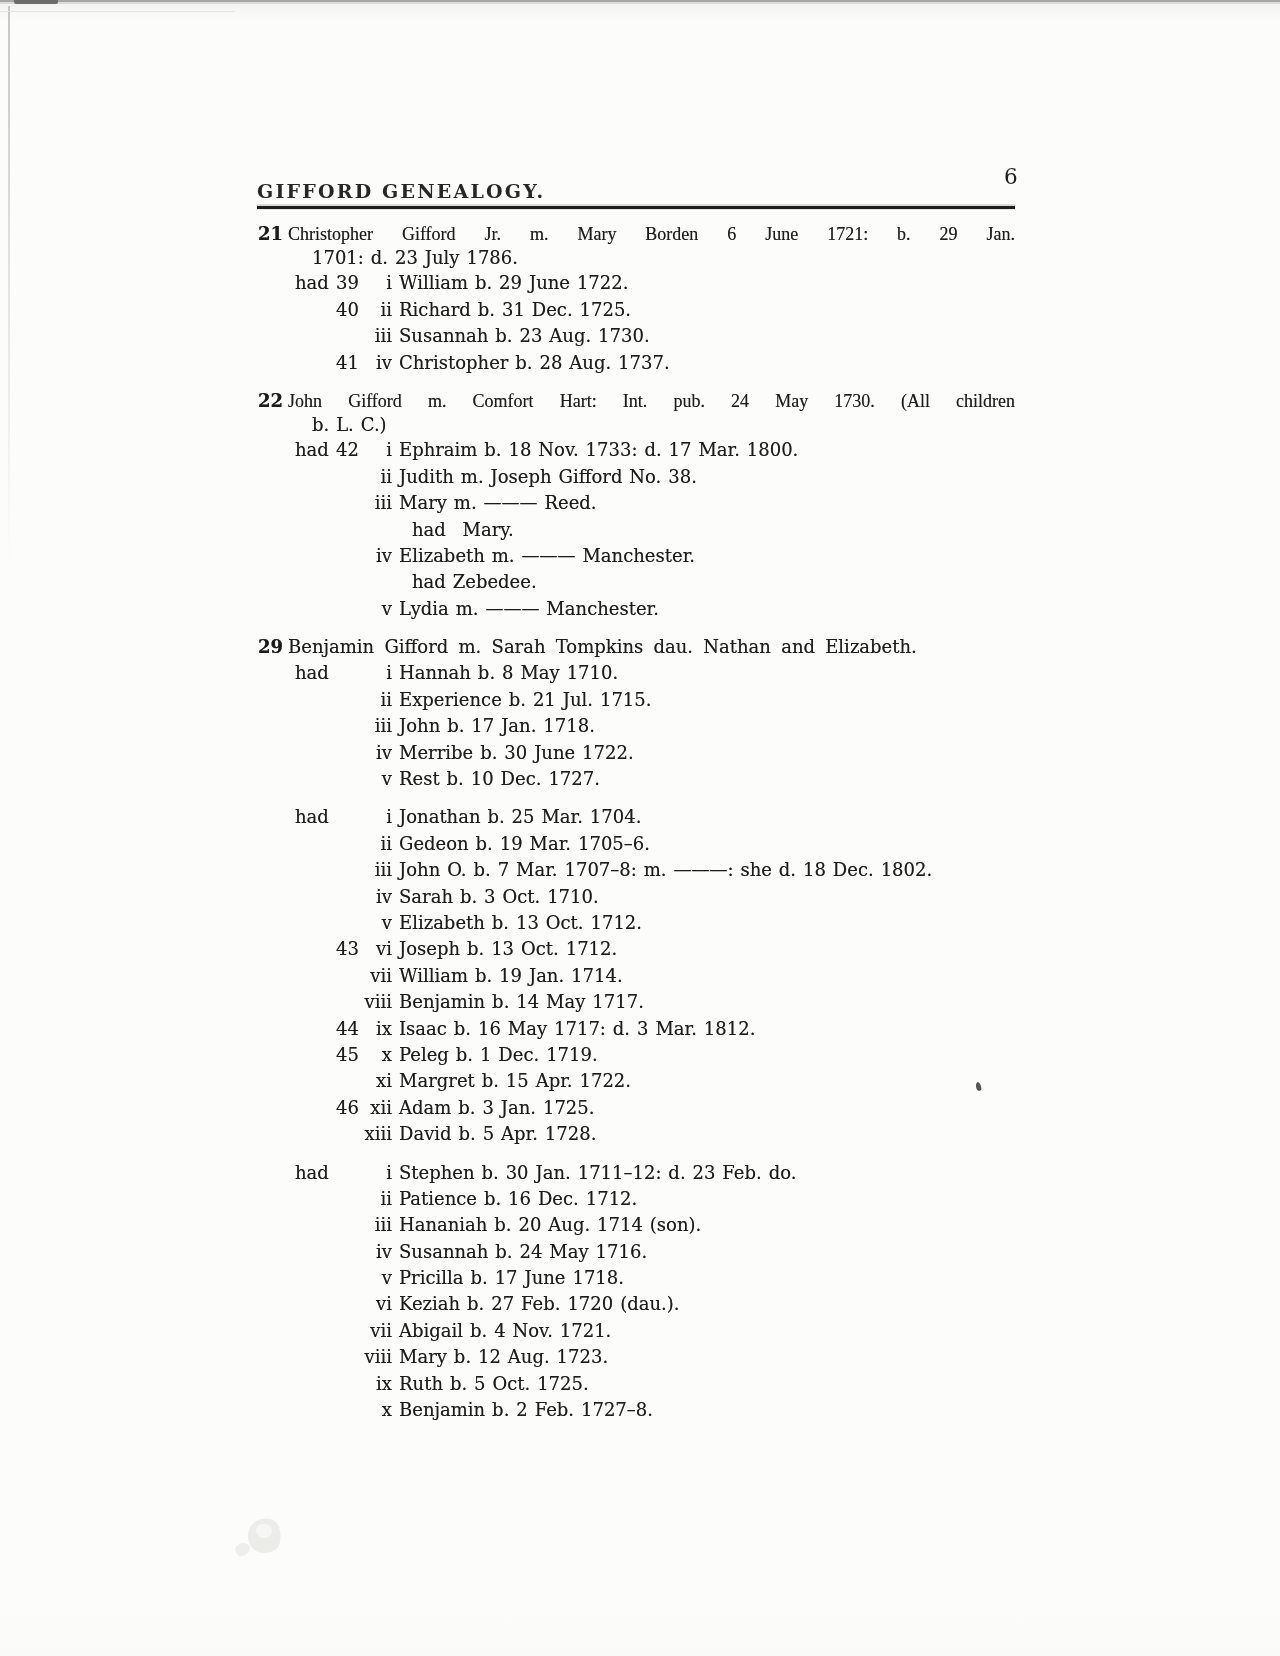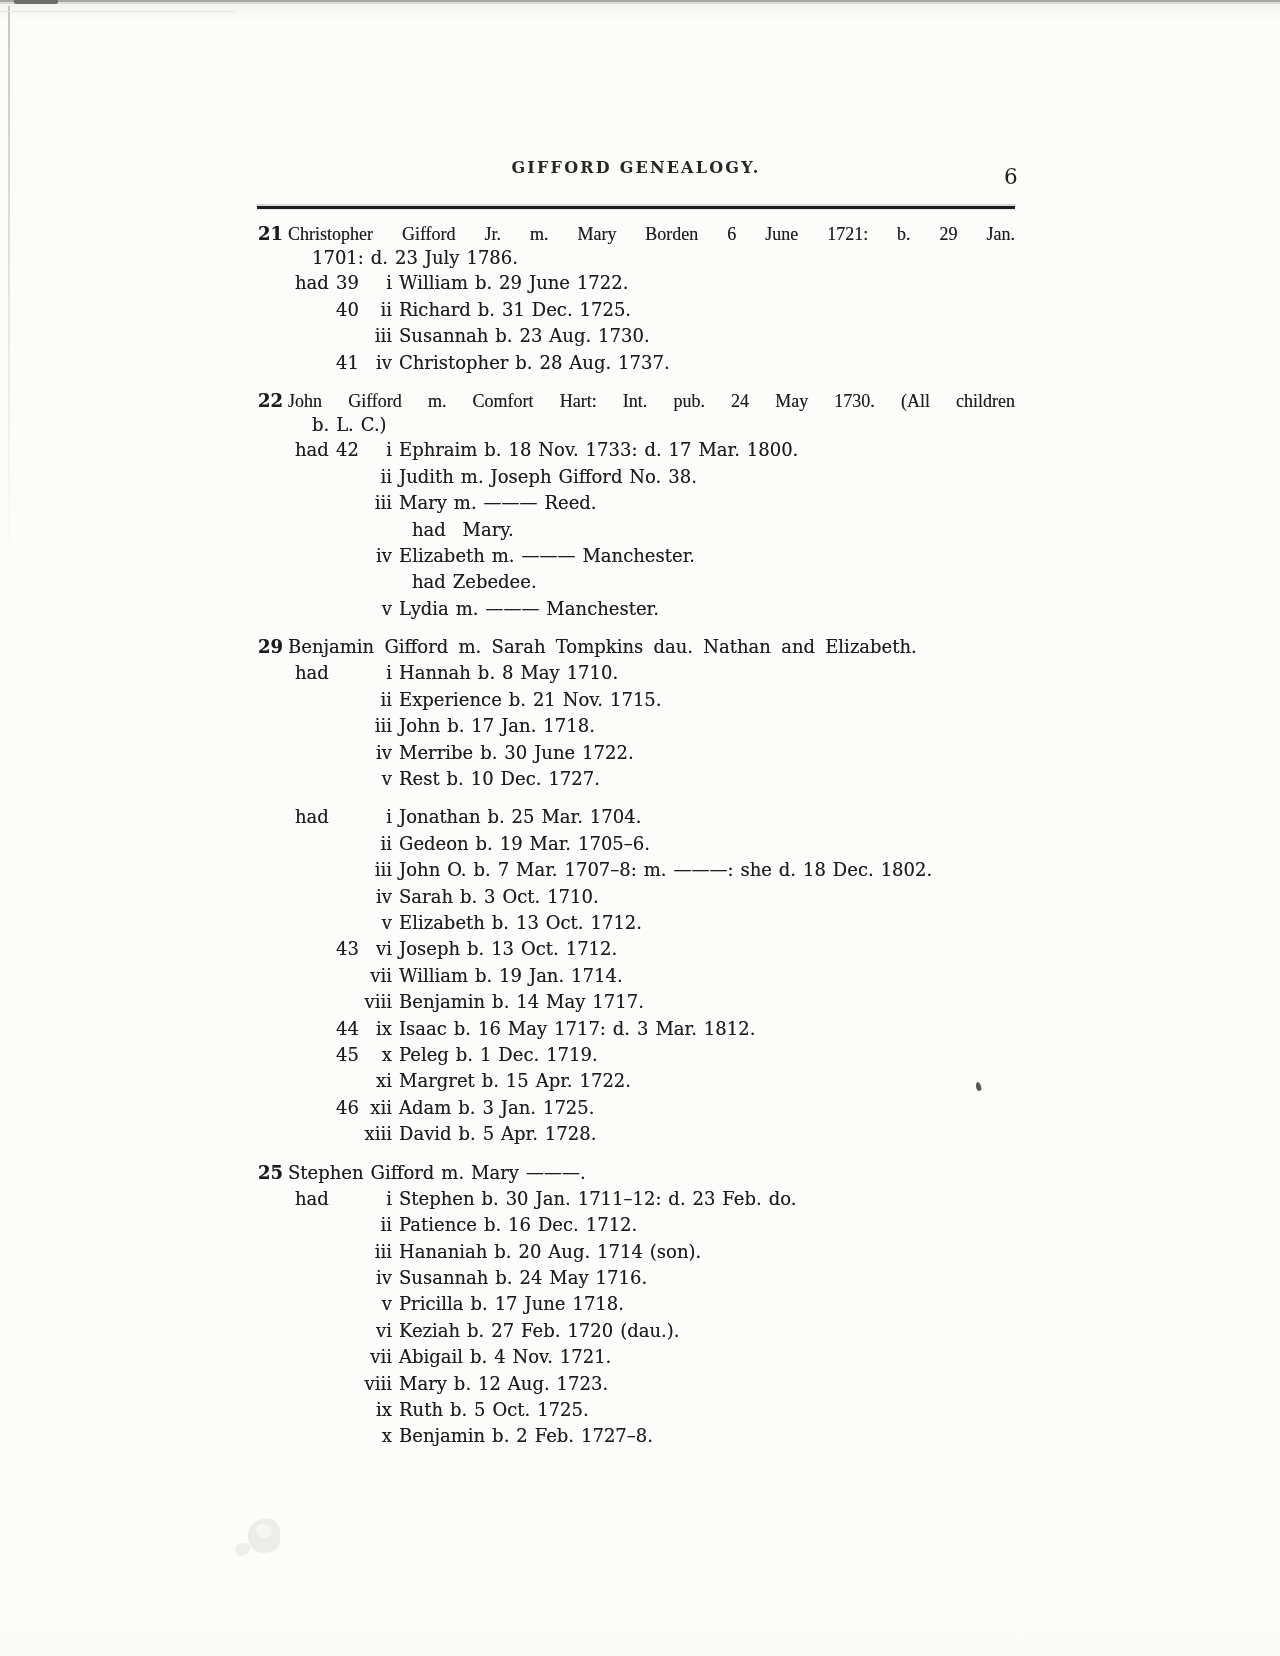--- a/index.html
+++ b/index.html
@@ -19,22 +19,22 @@
   .edge-h{position:absolute;top:11px;left:0;width:235px;height:1px;background:#e4e4e1;}
   .blot{position:absolute;left:248px;top:1518px;width:33px;height:35px;background:#ecece9;
     border-radius:58% 42% 55% 45%/48% 62% 38% 52%;transform:rotate(12deg);}
   .blot::after{content:"";position:absolute;left:-9px;bottom:-8px;width:13px;height:15px;
     background:#eeeeeb;border-radius:70% 30% 40% 60%/60% 40% 60% 40%;transform:rotate(28deg);}
   .blot::before{content:"";position:absolute;left:7px;top:6px;width:16px;height:14px;
     background:#f6f6f4;border-radius:50%;}
   .speck{position:absolute;left:976px;top:1082px;width:5px;height:9px;background:#555552;
     border-radius:50% 50% 50% 50%/62% 62% 38% 38%;transform:rotate(-14deg);}
   
-  .rh{position:absolute;left:257px;top:158px;width:758px;text-align:center;
-    font-size:16px;font-weight:bold;letter-spacing:2.2px;color:#272725;}
+  .rh{position:absolute;left:257px;top:180px;width:758px;
+    font-size:19px;font-weight:bold;letter-spacing:2.2px;color:#272725;}
   .folio{position:absolute;left:1004px;top:164px;font-size:21.5px;color:#1d1d1b;}
   .rule{position:absolute;left:257px;top:206px;width:758px;height:3px;background:#1e1e1e;
     box-shadow:0 -2px 0 rgba(130,130,128,.28), 0 1px 0 rgba(150,150,148,.22);}
   
   .content{position:absolute;left:257px;top:221px;width:758px;font-size:18px;
     word-spacing:1.2px;text-shadow:0 0 .4px rgba(25,25,22,.55);}
   .entry{margin-top:12px;}
   .entry:first-child{margin-top:0;}
   .line{position:relative;height:26.4px;line-height:26.4px;white-space:nowrap;}
   .wrapline{height:23px;line-height:21px;}
@@ -139,21 +139,21 @@
         <span class="eno">29</span>
         <span class="hl spread">Benjamin Gifford m. Sarah Tompkins dau. Nathan and Elizabeth.</span>
       </div>
       <div class="line">
         <span class="had">had</span>
         <span class="rn">i</span>
         <span class="ct">Hannah b. 8 May 1710.</span>
       </div>
       <div class="line">
         <span class="rn">ii</span>
-        <span class="ct">Experience b. 21 Nov. 1715.</span>
+        <span class="ct">Experience b. 21 Jul. 1715.</span>
       </div>
       <div class="line">
         <span class="rn">iii</span>
         <span class="ct">John b. 17 Jan. 1718.</span>
       </div>
       <div class="line">
         <span class="rn">iv</span>
         <span class="ct">Merribe b. 30 June 1722.</span>
       </div>
       <div class="line">
@@ -217,24 +217,20 @@
         <span class="ct">Adam b. 3 Jan. 1725.</span>
       </div>
       <div class="line">
         <span class="rn">xiii</span>
         <span class="ct">David b. 5 Apr. 1728.</span>
       </div>
     </section>
 
     <section class="entry">
       <div class="line">
-        <span class="eno">25</span>
-        <span class="hl">Stephen Gifford m. Mary ———.</span>
-      </div>
-      <div class="line">
         <span class="had">had</span>
         <span class="rn">i</span>
         <span class="ct">Stephen b. 30 Jan. 1711–12: d. 23 Feb. do.</span>
       </div>
       <div class="line">
         <span class="rn">ii</span>
         <span class="ct">Patience b. 16 Dec. 1712.</span>
       </div>
       <div class="line">
         <span class="rn">iii</span>

